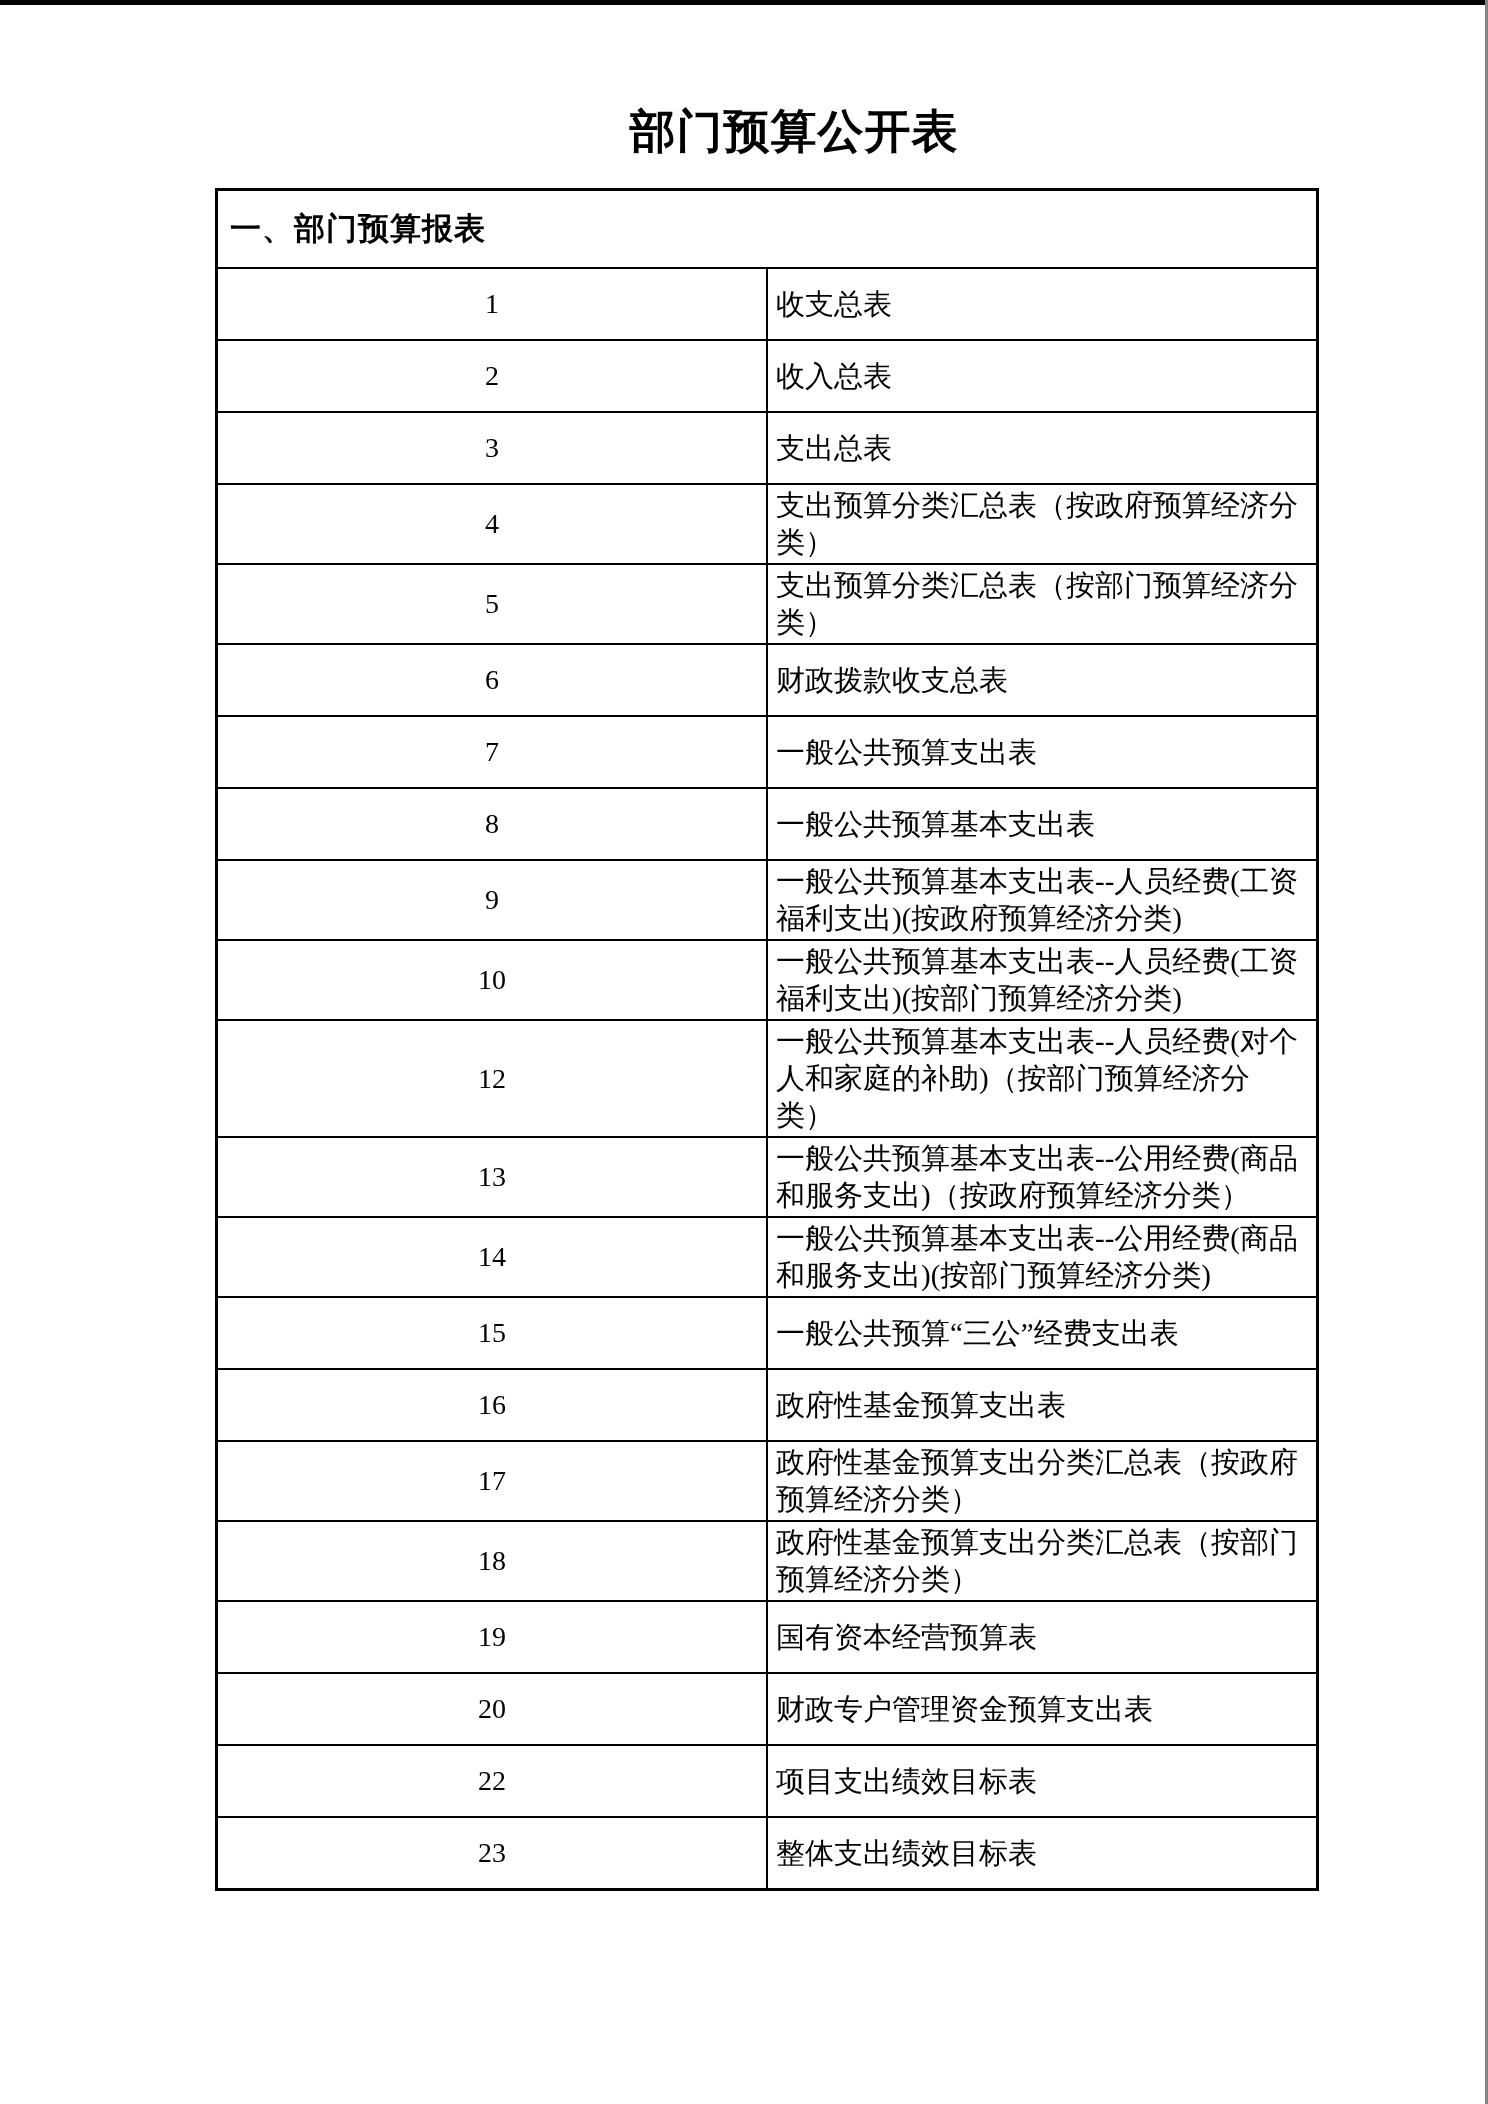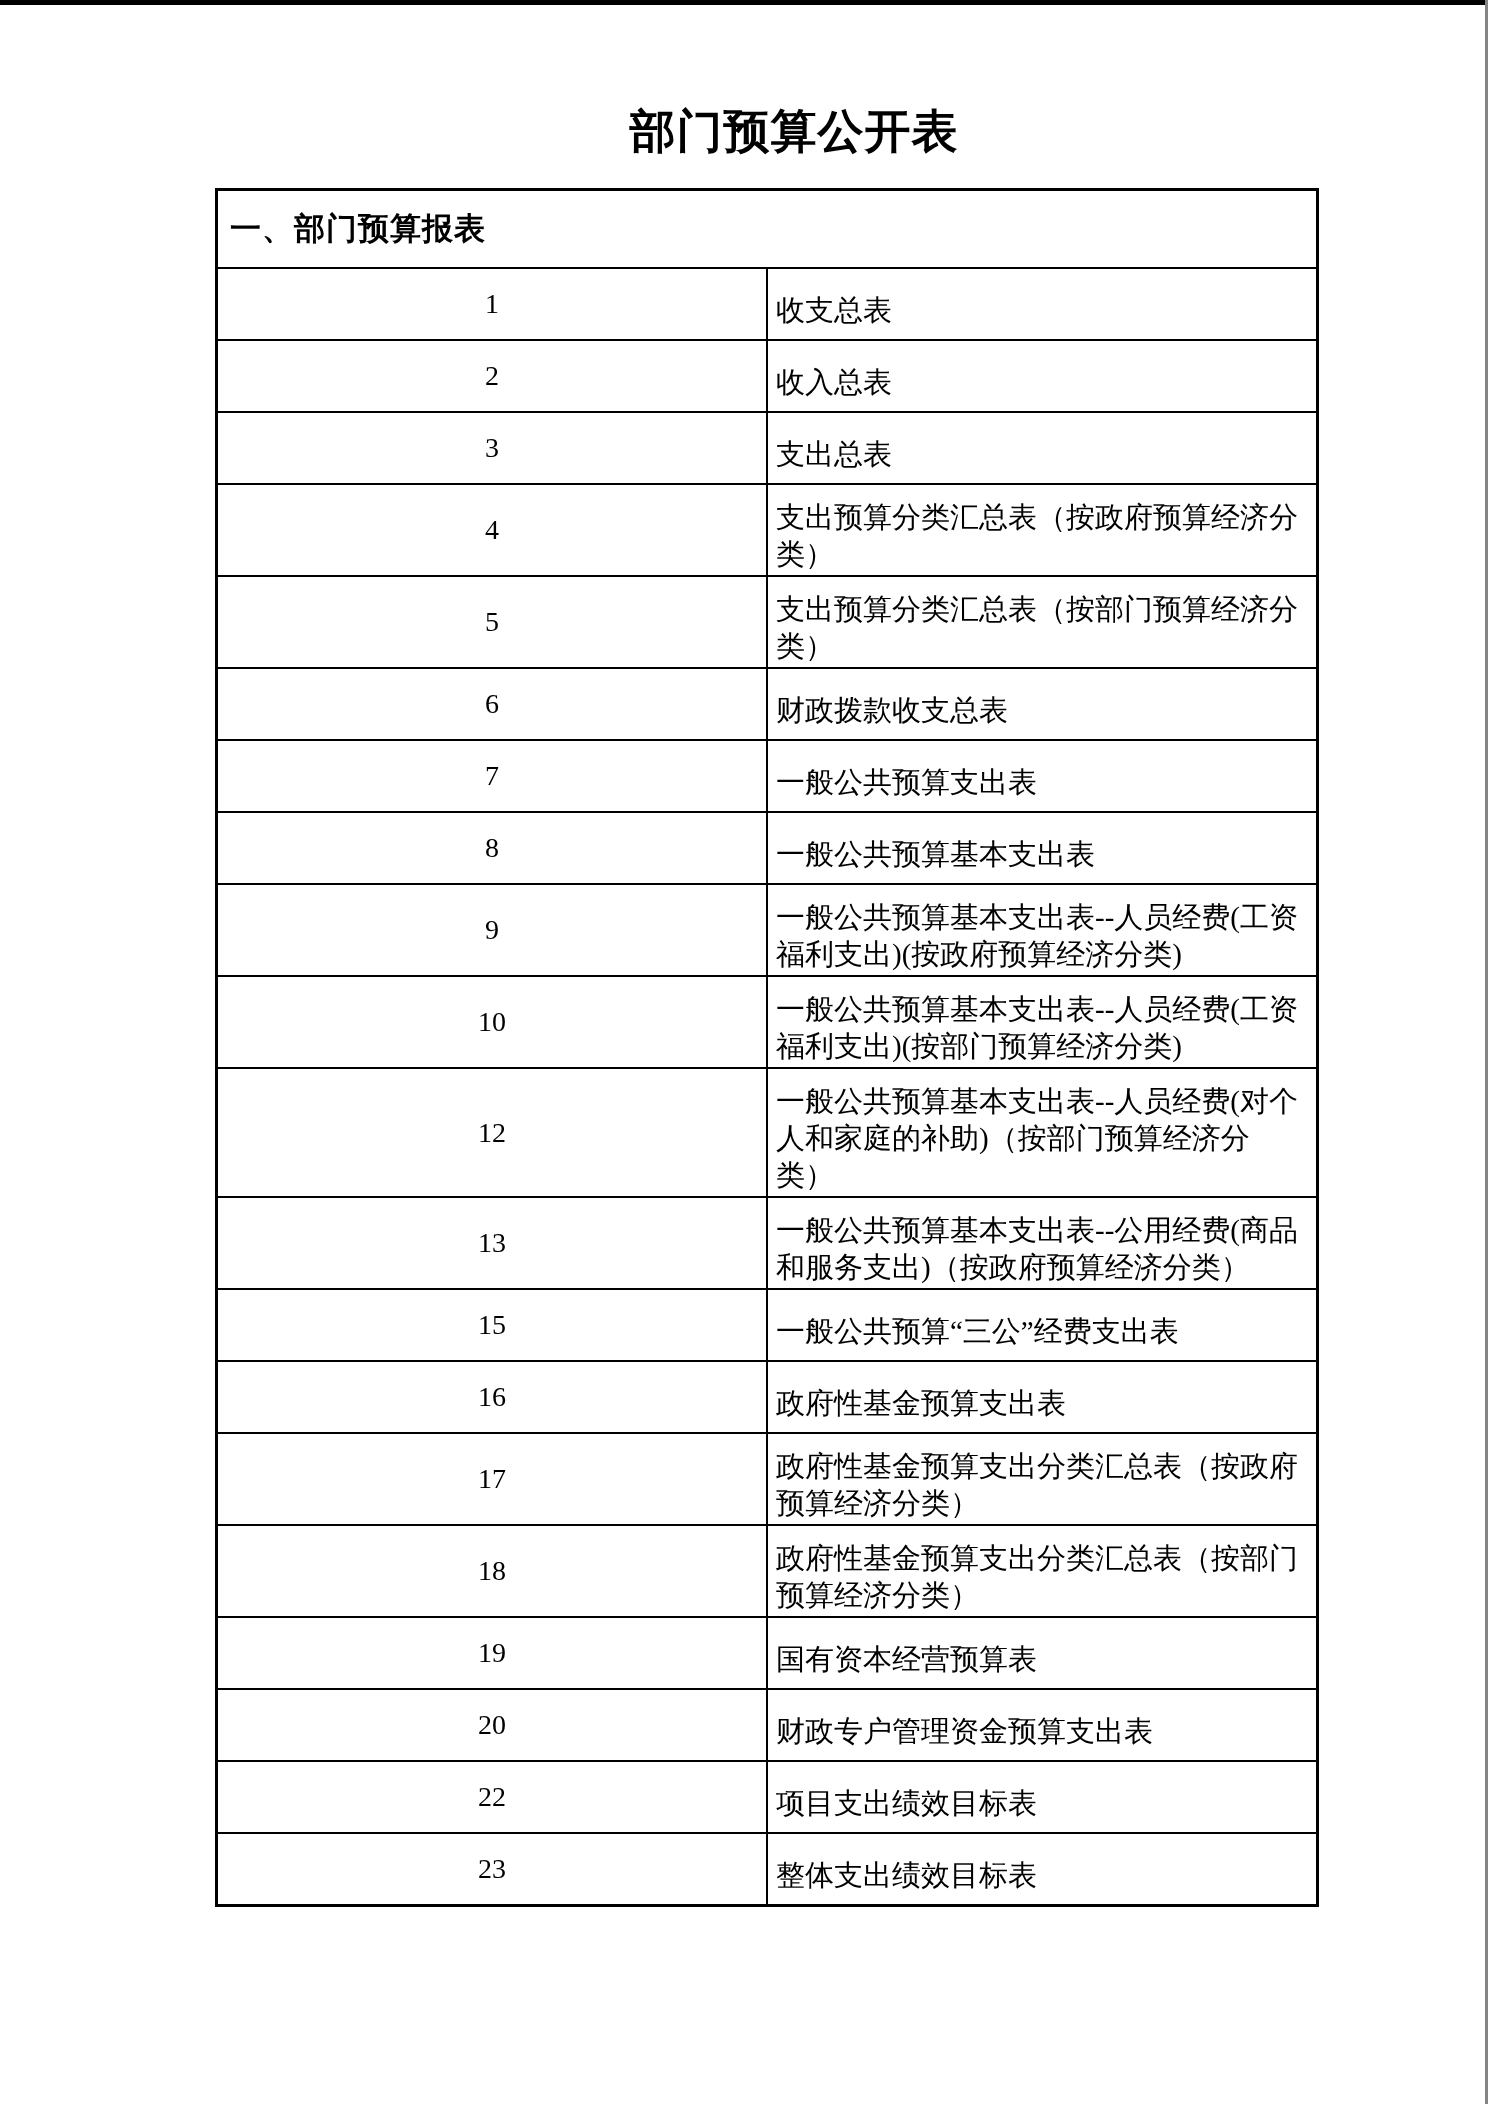--- a/index.html
+++ b/index.html
@@ -71,21 +71,21 @@
     text-align: center;
     vertical-align: middle;
     font-size: 28px;
     padding: 0;
   }
   td.name {
     text-align: left;
     vertical-align: middle;
     font-size: 29px;
     line-height: 37px;
-    padding: 14px 14px 2px 8px;
+    padding: 2px 14px 2px 8px;
     word-break: break-all;
   }
 </style>
 </head>
 <body>
 
 <div class="top-edge"></div>
 <div class="right-edge"></div>
 
 <h1 class="doc-title">部门预算公开表</h1>
@@ -151,20 +151,24 @@
   <tr>
     <td class="num">12</td>
     <td class="name">一般公共预算基本支出表--人员经费(对个人和家庭的补助)（按部门预算经济分类）</td>
   </tr>
 
   <tr>
     <td class="num">13</td>
     <td class="name">一般公共预算基本支出表--公用经费(商品和服务支出)（按政府预算经济分类）</td>
   </tr>
 
+  <tr>
+    <td class="num">14</td>
+    <td class="name">一般公共预算基本支出表--公用经费(商品和服务支出)(按部门预算经济分类)</td>
+  </tr>
 
   <tr>
     <td class="num">15</td>
     <td class="name">一般公共预算“三公”经费支出表</td>
   </tr>
 
   <tr>
     <td class="num">16</td>
     <td class="name">政府性基金预算支出表</td>
   </tr>

